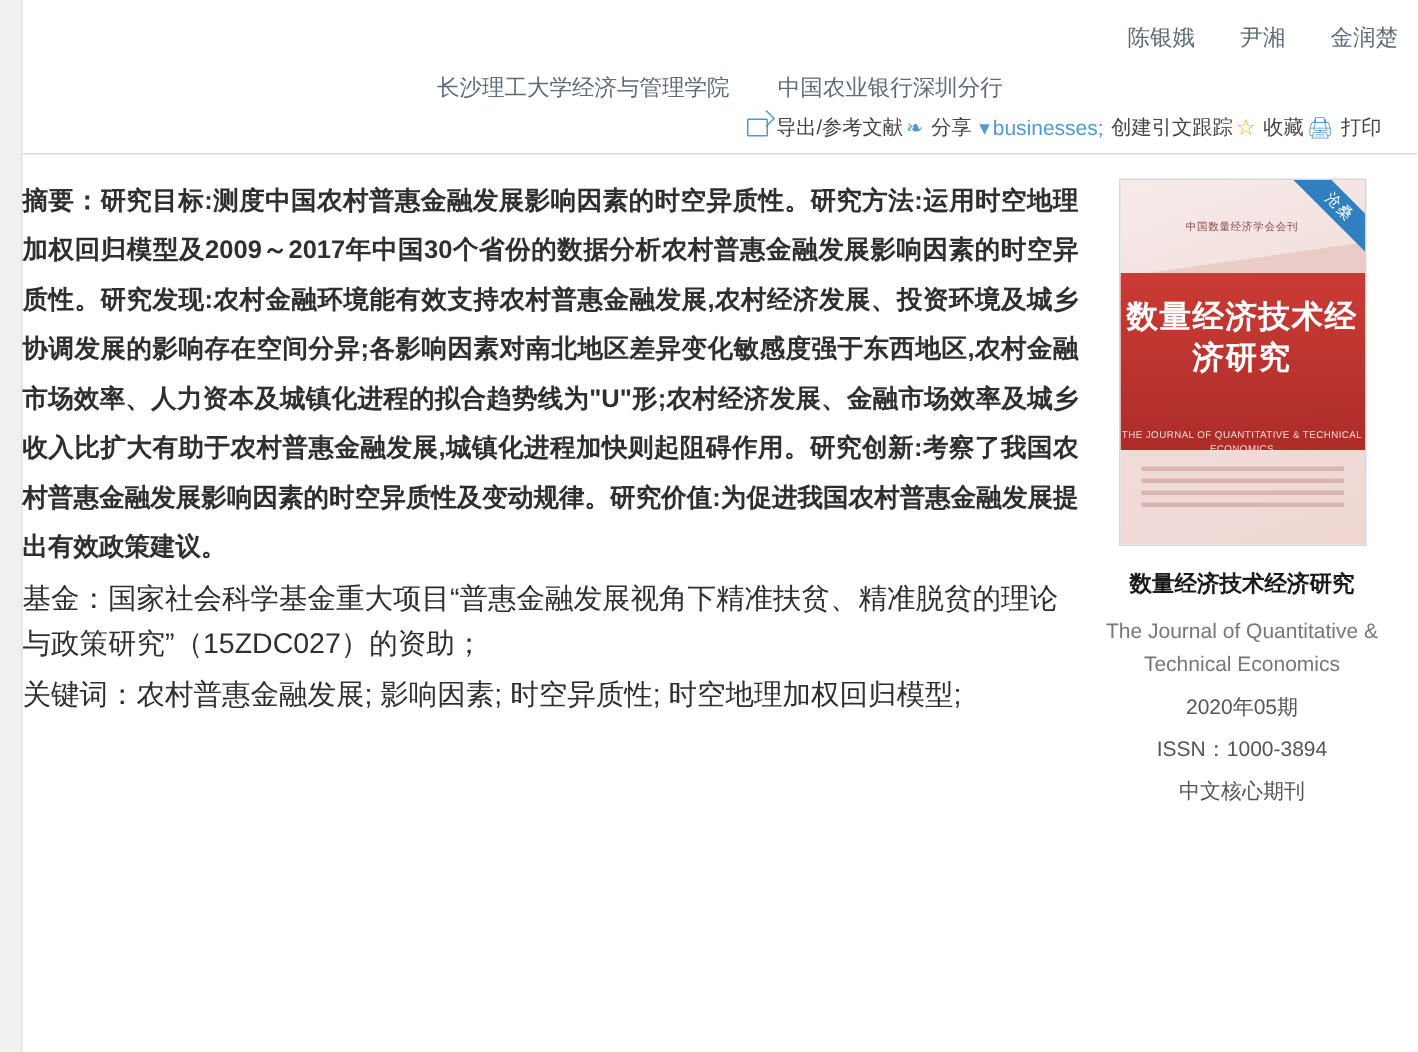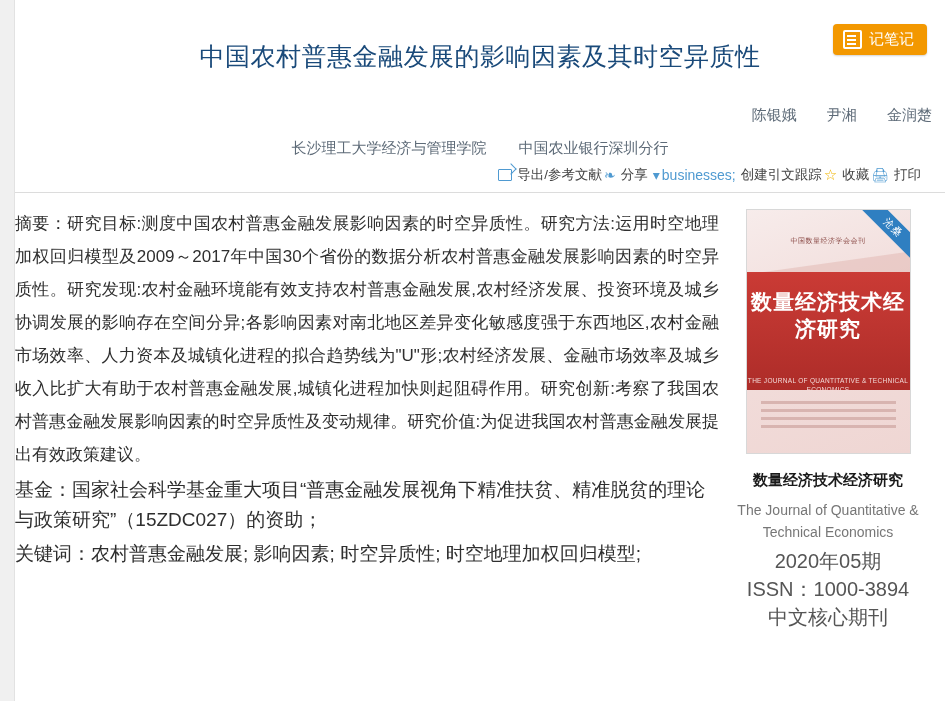--- a/index.html
+++ b/index.html
@@ -158,20 +158,21 @@
     width: 720px;
     padding-right: 16px;
     box-sizing: border-box;
   }
   .abs-para {
     font-size: 17px;
     line-height: 33px;
     color: #2f2f2f;
     text-align: justify;
     margin: 0 0 4px 0;
+    font-weight: bold;
   }
   .abs-label { color: #2f2f2f; }
   .meta-para {
     font-size: 19px;
     line-height: 30px;
     color: #2f2f2f;
     margin: 4px 0 0 0;
   }
   .doi-para {
     font-size: 17px;
@@ -268,42 +269,35 @@
     cursor: pointer;
   }
   .j-en {
     margin-top: 8px;
     font-size: 14px;
     line-height: 22px;
     color: #777;
   }
   .j-issue, .j-issn, .j-core {
     margin-top: 8px;
-    font-size: 20px;
+    font-size: 14px;
     color: #555;
     line-height: 20px;
   }
   .j-issue { cursor: pointer; }
 </style>
 </head>
 <body>
 
 <div class="page">
 
   <div class="gutter"></div>
 
   <div class="content">
 
-    <div class="title-row">
-      <h1 class="doc-title">中国农村普惠金融发展的影响因素及其时空异质性</h1>
-      <div class="note-btn">
-        <span class="nb-icon"></span>
-        <span>记笔记</span>
-      </div>
-    </div>
 
     <div class="authors">
       <span class="author">陈银娥</span>
       <span class="author">尹湘</span>
       <span class="author">金润楚</span>
     </div>
 
     <div class="orgs">
       <span class="org">长沙理工大学经济与管理学院</span>
       <span class="org">中国农业银行深圳分行</span>

